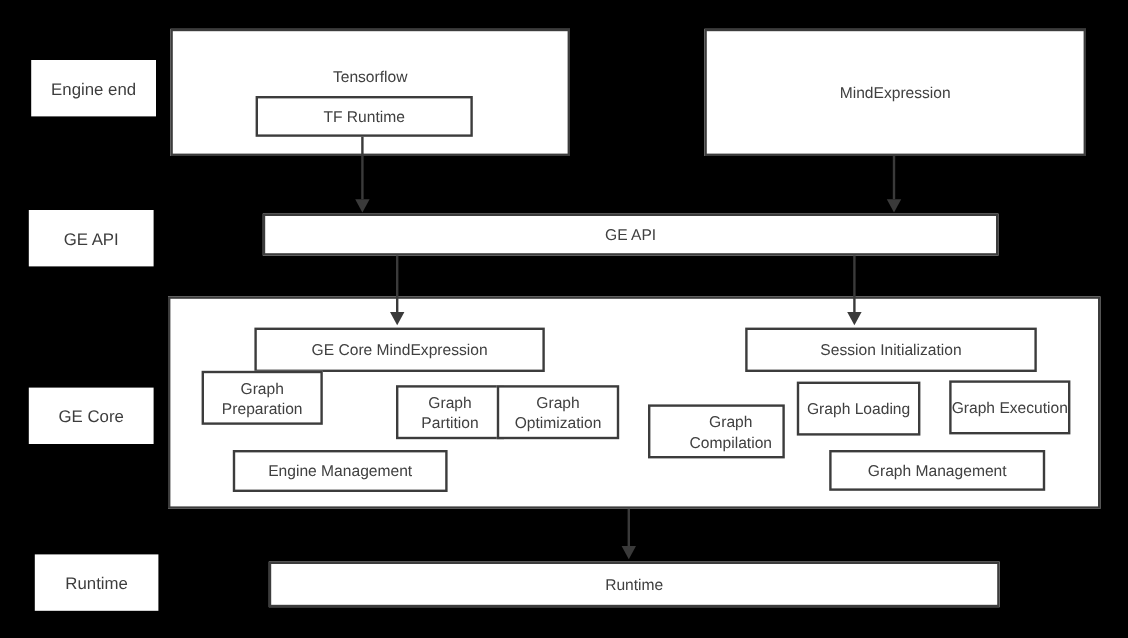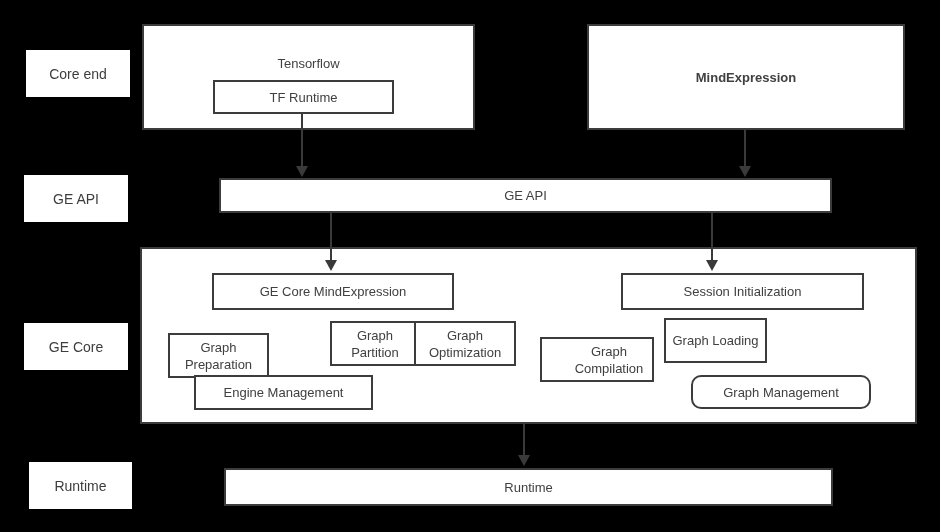--- a/index.html
+++ b/index.html
@@ -29,76 +29,79 @@
     border-left:6px solid transparent;border-right:6px solid transparent;
     border-top:11px solid #3a3a3a;
   }
 </style>
 </head>
 <body>
 
 <div class="canvas">
 
   <div class="rail" style="left:26px;top:50px;width:104px;height:47px;">
-    <span>Core end</span>
+    <span>Engine end</span>
   </div>
   <div class="rail" style="left:24px;top:175px;width:104px;height:47px;">
     <span>GE API</span>
   </div>
   <div class="rail" style="left:24px;top:323px;width:104px;height:47px;align-items:center;">
     <span>GE Core</span>
   </div>
   <div class="rail" style="left:29px;top:462px;width:103px;height:47px;">
     <span>Runtime</span>
   </div>
 
   <div class="container-box" style="left:142px;top:24px;width:333px;height:106px;">
     <div class="inner-title" style="top:30px;">Tensorflow</div>
     <div class="box" style="left:69px;top:54px;width:181px;height:34px;">
       <span>TF Runtime</span>
     </div>
   </div>
 
-  <div class="box" style="left:587px;top:24px;width:318px;height:106px;font-weight:bold;">
+  <div class="box" style="left:587px;top:24px;width:318px;height:106px;">
     <span>MindExpression</span>
   </div>
 
   <div class="box" style="left:219px;top:178px;width:613px;height:35px;">
     <span>GE API</span>
   </div>
 
   <div class="container-box" style="left:140px;top:247px;width:777px;height:177px;">
 
     <div class="box" style="left:70px;top:24px;width:242px;height:37px;">
       <span>GE Core MindExpression</span>
     </div>
     <div class="box" style="left:447px;top:24px;width:243px;height:37px;margin-left:32px;">
       <span>Session Initialization</span>
     </div>
 
-    <div class="box" style="left:26px;top:84px;width:101px;height:45px;text-align:center;">
+    <div class="box" style="left:26px;top:60px;width:101px;height:45px;text-align:center;">
       <span>Graph Preparation</span>
     </div>
     <div class="box" style="left:144px;top:72px;width:90px;height:45px;margin-left:44px;">
       <span>Graph Partition</span>
     </div>
     <div class="box" style="left:272px;top:72px;width:102px;height:45px;">
       <span>Graph Optimization</span>
     </div>
     <div class="box" style="left:398px;top:88px;width:114px;height:45px;padding-left:24px;">
       <span>Graph Compilation</span>
     </div>
     <div class="box" style="left:522px;top:69px;width:103px;height:45px;justify-content:center;">
       <span>Graph Loading</span>
     </div>
+    <div class="box" style="left:649px;top:68px;width:101px;height:45px;">
+      <span>Graph Execution</span>
+    </div>
 
     <div class="box" style="left:52px;top:126px;width:179px;height:35px;">
       <span>Engine Management</span>
     </div>
-    <div class="box" style="left:549px;top:126px;width:180px;height:34px;border-radius:10px;">
+    <div class="box" style="left:549px;top:126px;width:180px;height:34px;">
       <span>Graph Management</span>
     </div>
   </div>
 
   <div class="box" style="left:224px;top:468px;width:609px;height:38px;">
     <span>Runtime</span>
   </div>
 
   <div class="arrow" style="left:296px;top:114px;height:63px;">
     <div class="stem" style="height:52px;"></div>

